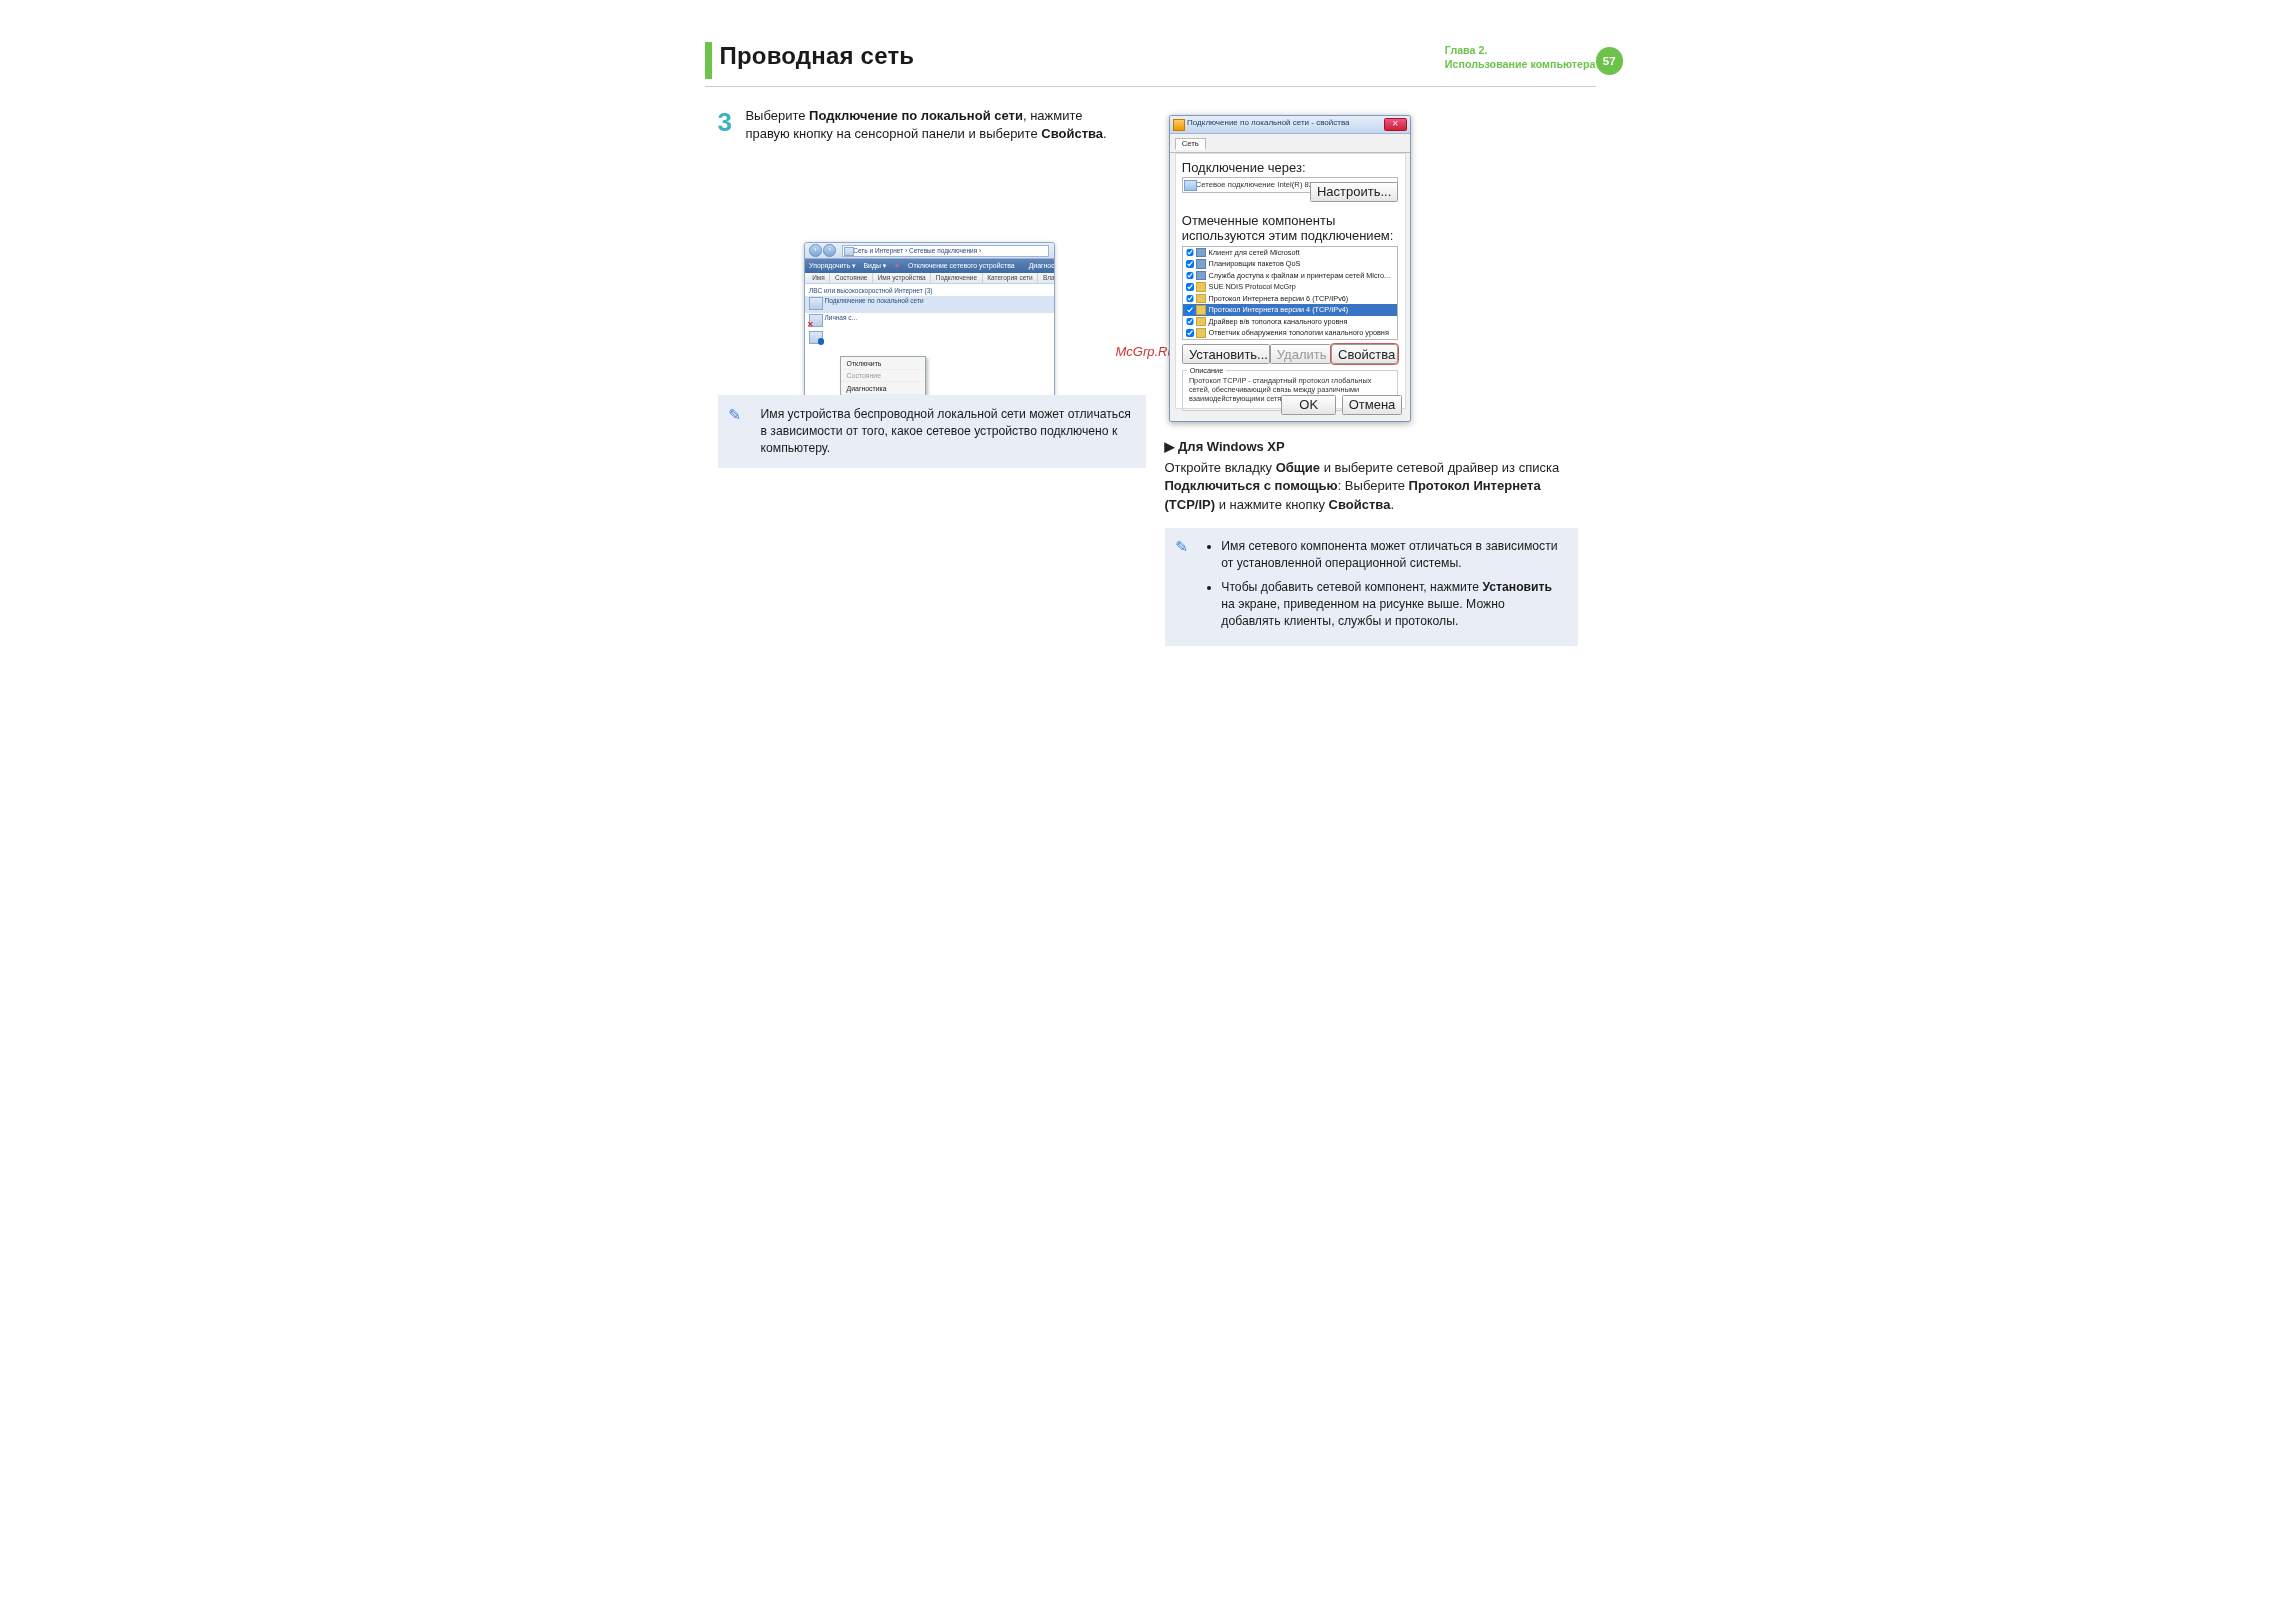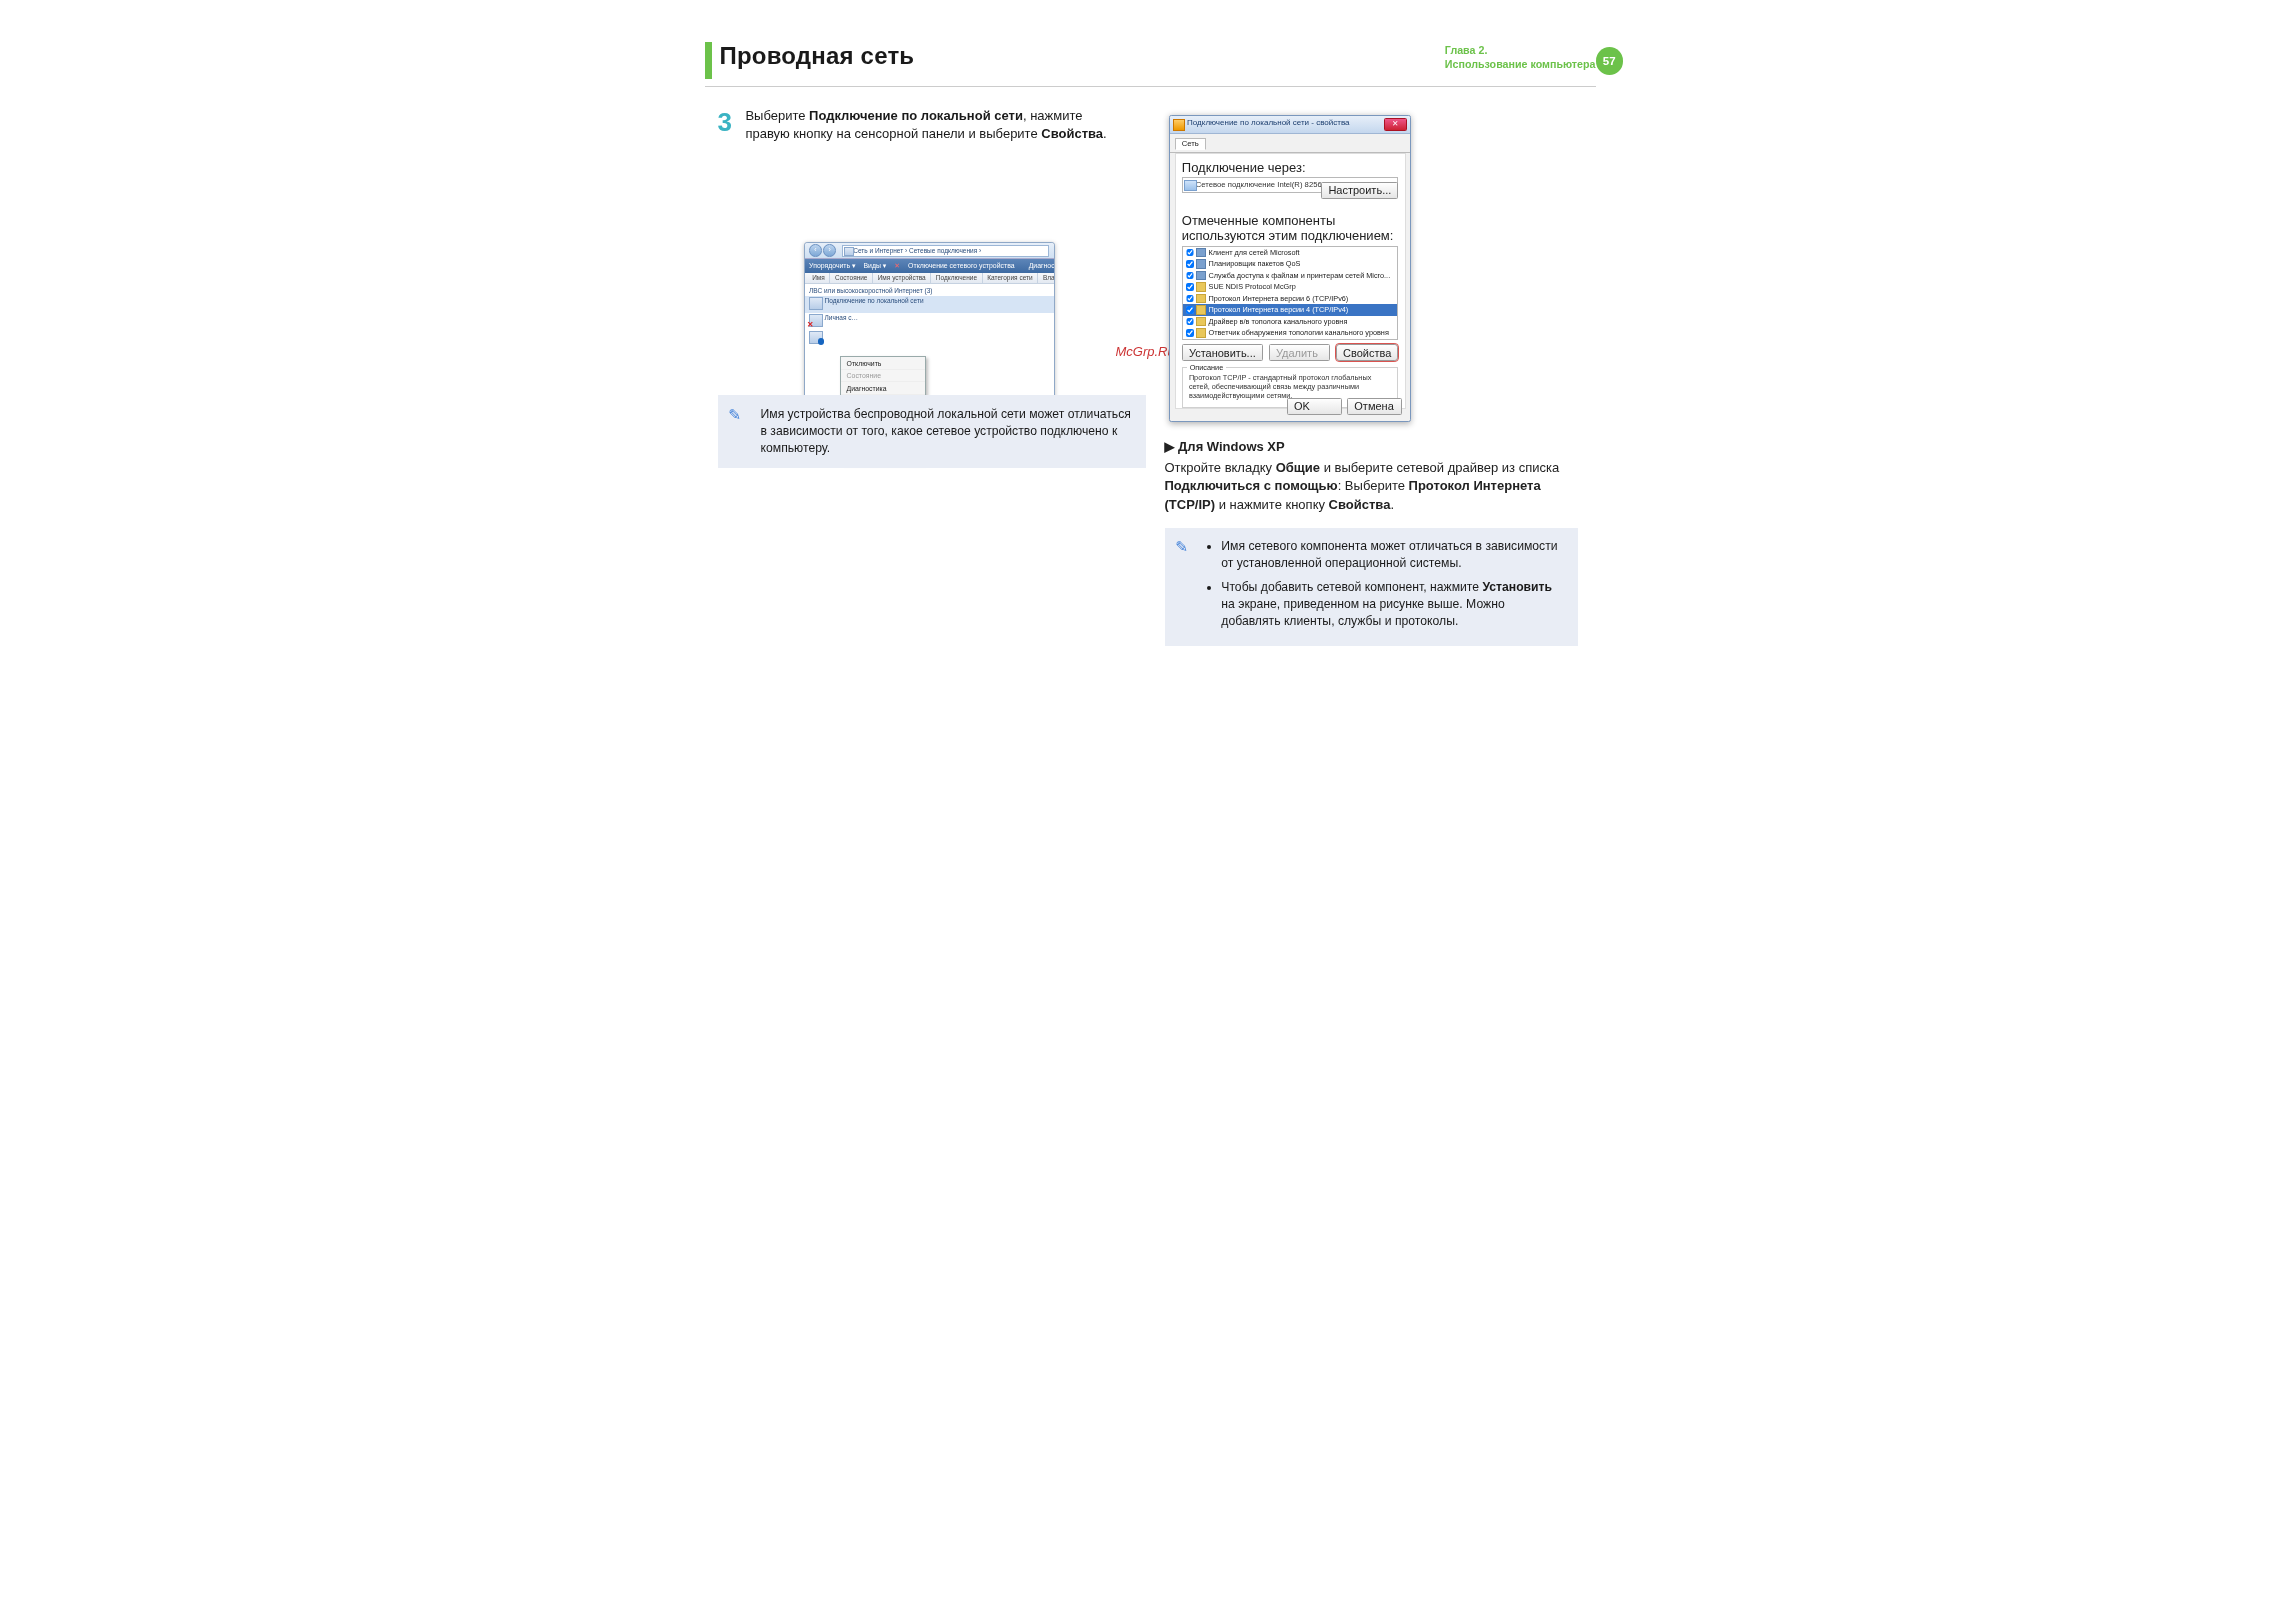--- a/index.html
+++ b/index.html
@@ -62,21 +62,21 @@
 .win2 .tbar .ticon{position:absolute;left:3.1px;top:3.1px;width:10px;height:10px;background:linear-gradient(#fc6,#e90);border:0.8px solid #c70}
 .win2 .tbar .ttxt{position:absolute;left:17px;top:2.3px;font-size:8px;color:#1a3d6e}
 .win2 .tbar .closeb{position:absolute;right:3.1px;top:2.3px;width:21.4px;height:10.7px;background:linear-gradient(#e58,#c23);border:0.8px solid #a12;border-radius:1.5px;color:#fff;text-align:center;line-height:9.2px;font-size:7.7px}
 .win2 .tabs{height:15.3px;background:#f1f1f1;border-bottom:0.8px solid #bbb;position:relative;padding-left:4.6px;padding-top:3.1px}
 .win2 .tabs .tab{display:inline-block;background:#fff;border:0.8px solid #bbb;border-bottom:0.8px solid #fff;padding:0.8px 6.1px;font-size:7.7px;position:relative;top:0.8px}
 .win2 .pane{background:#fff;border:0.8px solid #ddd;margin:0 4.6px 4.6px 4.6px;padding:6.1px 6.1px 4.6px 6.1px;height:243px;position:relative}
 .win2 .lbl{font-size:13px;margin-bottom:2.3px}
 .win2 .adapter{border:0.8px solid #b8b8b8;background:#fff;height:13.8px;line-height:13.8px;padding-left:13px;position:relative;font-size:7.7px;color:#333;overflow:hidden;white-space:nowrap}
 .win2 .adapter .aicon{position:absolute;left:1.5px;top:1.5px;width:10.7px;height:9.2px;background:linear-gradient(#cfe3fa,#9cc1ea);border:0.8px solid #7aa0ce}
 .win2 .cfgbtn{position:absolute;right:6.1px;top:27.5px}
-.win2 .wbtn{display:inline-block;min-width:47px;padding:1.5px 6.1px;background:linear-gradient(#fefefe,#e6e6e6);border:0.8px solid #9a9a9a;border-radius:1.5px;font-size:11px;text-align:left;cursor:default}
+.win2 .wbtn{display:inline-block;min-width:47px;padding:1.5px 6.1px;background:linear-gradient(#fefefe,#e6e6e6);border:0.8px solid #9a9a9a;border-radius:1.5px;font-size:13px;text-align:center;cursor:default}
 .win2 .wbtn.disabled{color:#9a9a9a}
 .win2 .wbtn.hl{outline:1.5px solid #d9534f;outline-offset:0;border-radius:3.1px}
 .win2 .complist{border:0.8px solid #b8b8b8;background:#fff;height:92px;overflow:hidden;margin-top:1.5px}
 .win2 .comp{height:11.5px;line-height:11.5px;font-size:7.3px;padding-left:3.1px;white-space:nowrap;overflow:hidden}
 .win2 .comp input{vertical-align:middle;margin:0 2.3px 0 0;width:7.7px;height:7.7px}
 .win2 .comp .cicon{display:inline-block;width:8.4px;height:7.7px;background:#7aa0ce;border:0.8px solid #5a80ae;vertical-align:middle;margin-right:2.3px}
 .win2 .comp .cicon.y{background:#e9c75a;border-color:#c9a53a}
 .win2 .comp.sel{background:#3a74c4;color:#fff}
 .win2 .btnrow{display:flex;justify-content:space-between;margin-top:4.6px}
 .win2 .desc-frame{border:0.8px solid #d0d0d0;margin-top:6.1px;padding:4.6px 6.1px 6.1px 6.1px;position:relative}

